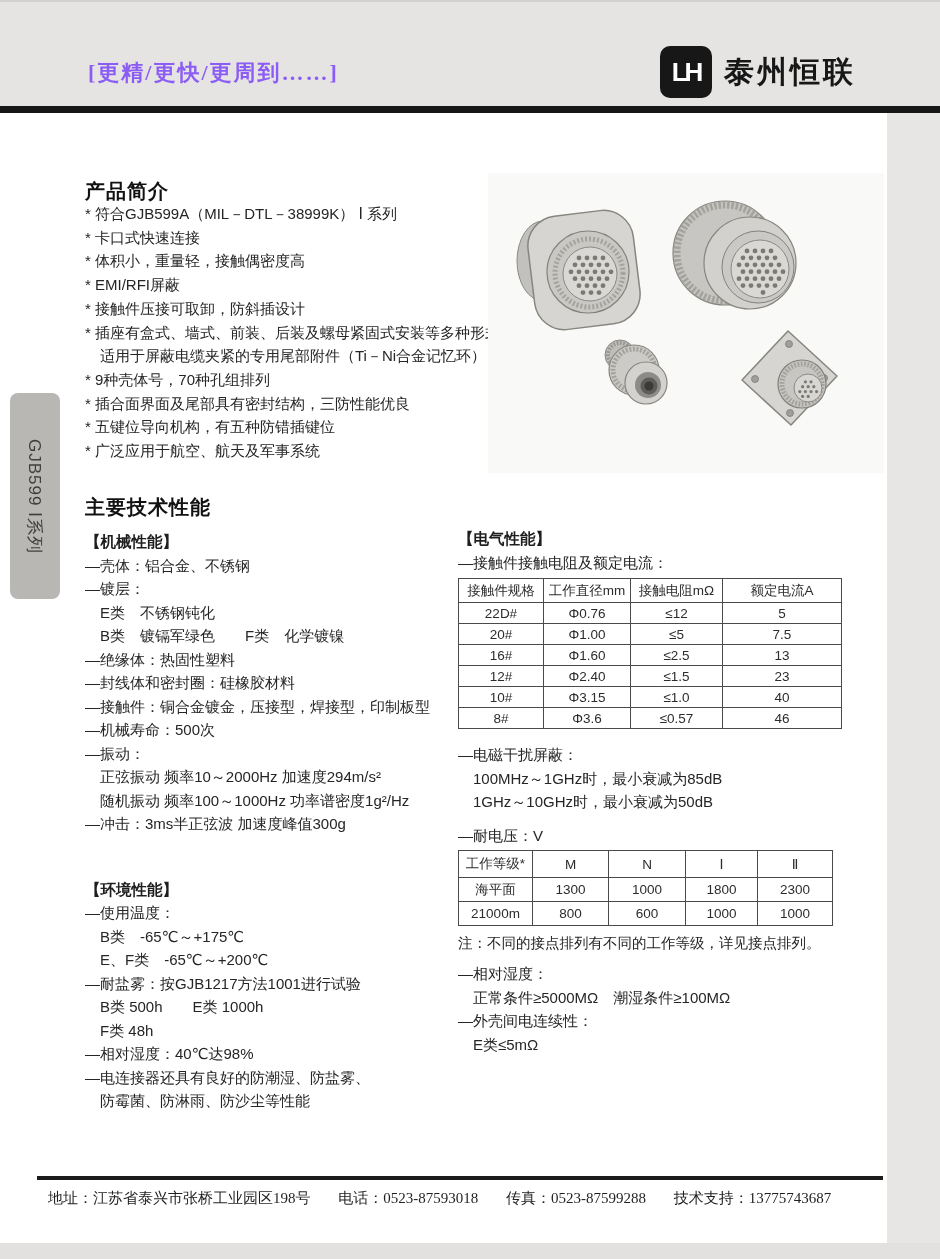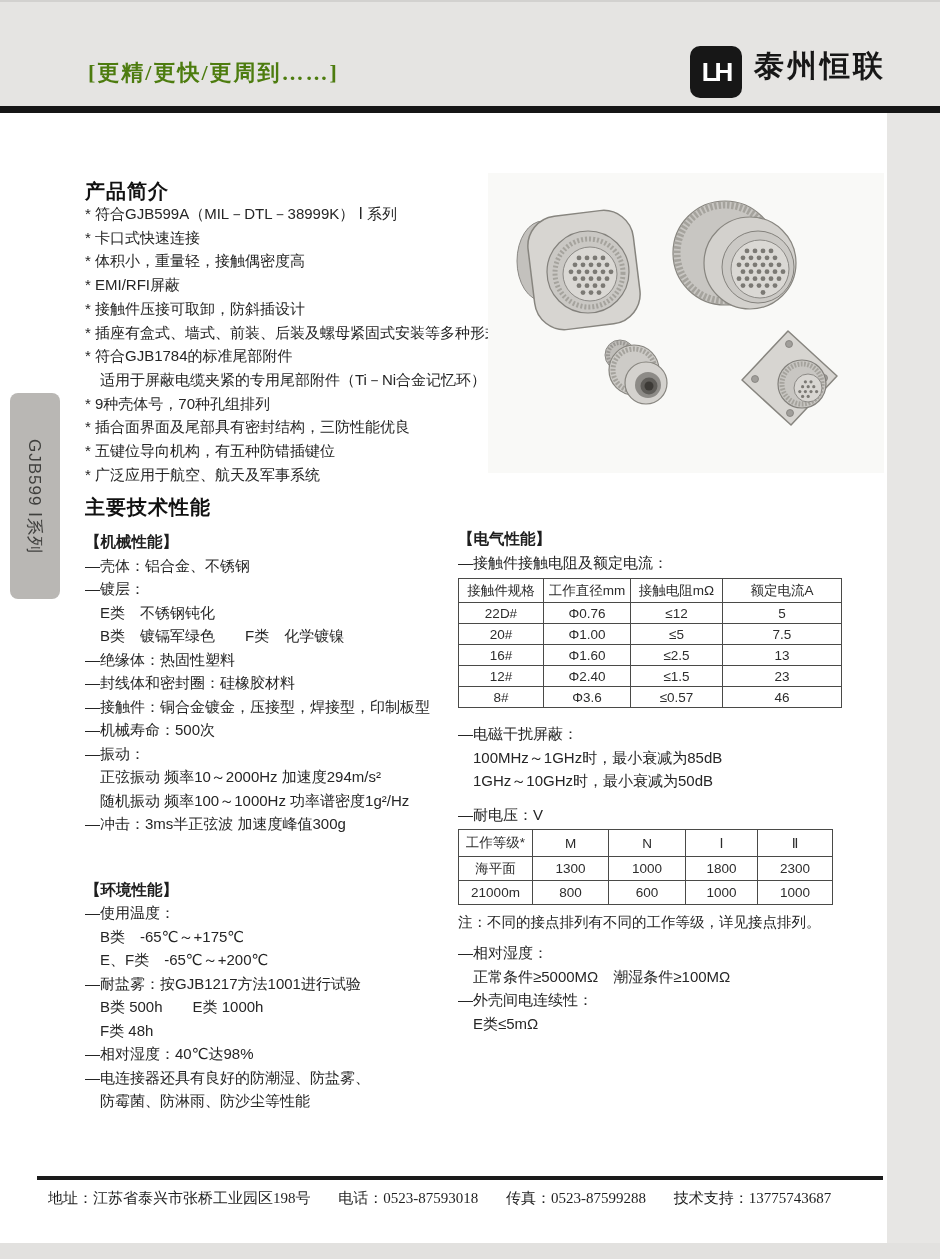--- a/index.html
+++ b/index.html
@@ -9,22 +9,22 @@
     color:#262626;overflow:hidden;
   }
   .abs{position:absolute;}
   
   .band-top{left:0;top:0;width:940px;height:106px;background:#e5e4e2;border-top:2px solid #d2d1cf;}
   .rule-top{left:0;top:106px;width:940px;height:7px;background:#161616;}
   .strip-right{left:887px;top:113px;width:53px;height:1146px;background:#e7e6e4;}
   .strip-bottom{left:0;top:1243px;width:940px;height:16px;background:#e2e1df;}
   
   .slogan{left:88px;top:58px;font-family:"Liberation Serif","DejaVu Serif",serif;
-    font-size:22px;font-weight:bold;letter-spacing:2px;color:#4d7c0f;}
-  .logo{left:690px;top:46px;display:flex;align-items:flex-start;}
+    font-size:22px;font-weight:bold;letter-spacing:2px;color:#8b5cf6;}
+  .logo{left:660px;top:46px;display:flex;align-items:center;}
   .logo-mark{width:52px;height:52px;background:#171717;border-radius:10px;
     display:flex;align-items:center;justify-content:center;}
   .logo-mark span{color:#ffffff;font-size:26px;font-weight:bold;letter-spacing:-3px;
     font-family:"Liberation Sans",sans-serif;}
   .logo-text{margin-left:12px;font-size:30px;font-weight:900;letter-spacing:3px;color:#171717;}
   
   .side-tab{left:10px;top:393px;width:50px;height:206px;background:#b9b7b4;border-radius:8px;
     display:flex;align-items:center;justify-content:center;overflow:visible;}
   .side-tab-text{transform:rotate(90deg);white-space:nowrap;font-size:17px;
     letter-spacing:1px;color:#3f3f3d;}
@@ -87,21 +87,20 @@
 
 <div class="abs h-big intro-title">产品简介</div>
 
 <div class="abs bullets">
   <div class="line">* 符合GJB599A（MIL－DTL－38999K） Ⅰ 系列</div>
   <div class="line">* 卡口式快速连接</div>
   <div class="line">* 体积小，重量轻，接触偶密度高</div>
   <div class="line">* EMI/RFI屏蔽</div>
   <div class="line">* 接触件压接可取卸，防斜插设计</div>
   <div class="line">* 插座有盒式、墙式、前装、后装及螺母紧固式安装等多种形式</div>
-  <div class="line">* 符合GJB1784的标准尾部附件</div>
   <div class="line ind">适用于屏蔽电缆夹紧的专用尾部附件（Ti－Ni合金记忆环）</div>
   <div class="line">* 9种壳体号，70种孔组排列</div>
   <div class="line">* 插合面界面及尾部具有密封结构，三防性能优良</div>
   <div class="line">* 五键位导向机构，有五种防错插键位</div>
   <div class="line">* 广泛应用于航空、航天及军事系统</div>
 </div>
 
 <svg class="abs photo" width="396" height="300" viewBox="0 0 396 300" xmlns="http://www.w3.org/2000/svg">
   <rect x="0" y="0" width="396" height="300" fill="#f9f9f7"></rect>
   <g>
@@ -283,20 +282,26 @@
       <td>≤2.5</td>
       <td>13</td>
     </tr>
     <tr>
       <td>12#</td>
       <td>Φ2.40</td>
       <td>≤1.5</td>
       <td>23</td>
     </tr>
     <tr>
+      <td>10#</td>
+      <td>Φ3.15</td>
+      <td>≤1.0</td>
+      <td>40</td>
+    </tr>
+    <tr>
       <td>8#</td>
       <td>Φ3.6</td>
       <td>≤0.57</td>
       <td>46</td>
     </tr>
   </tbody>
     </table>
 
   <div class="emi">
     <div class="line">—电磁干扰屏蔽：</div>

